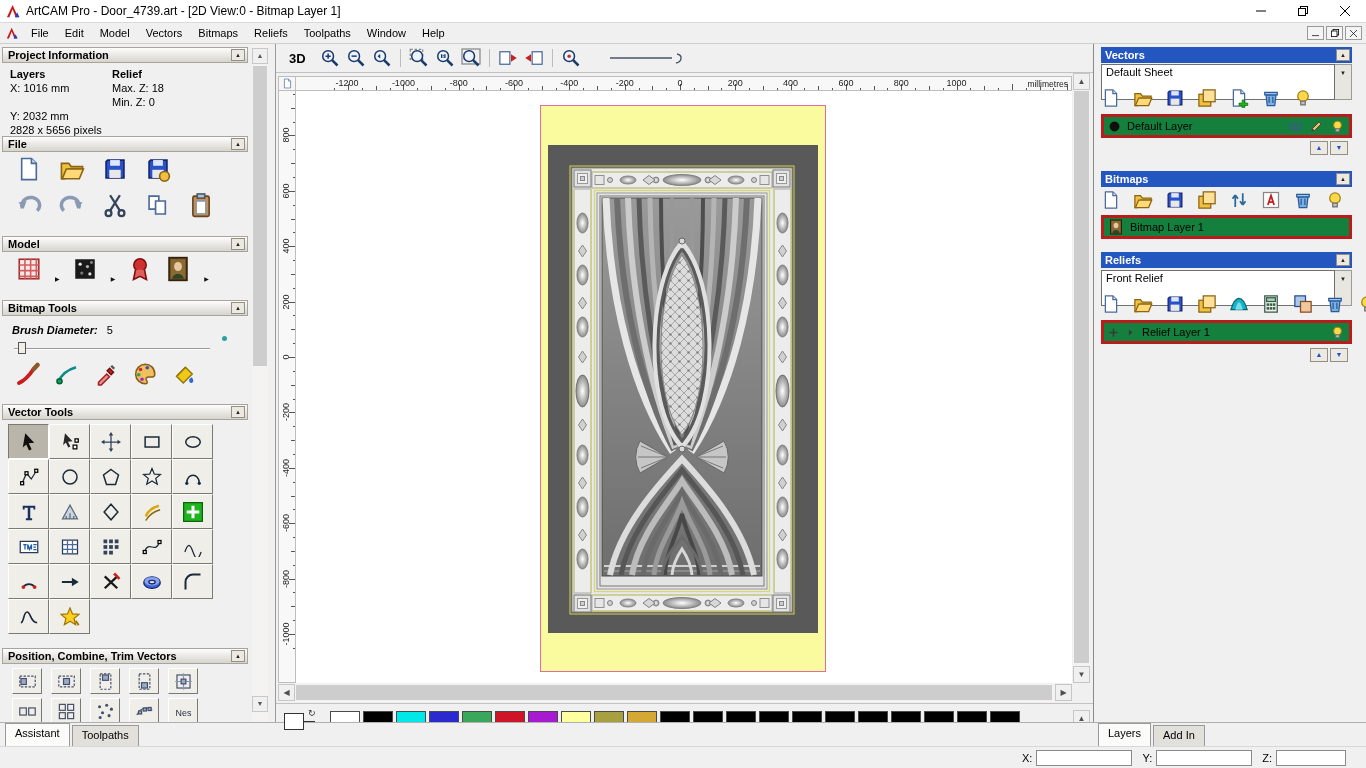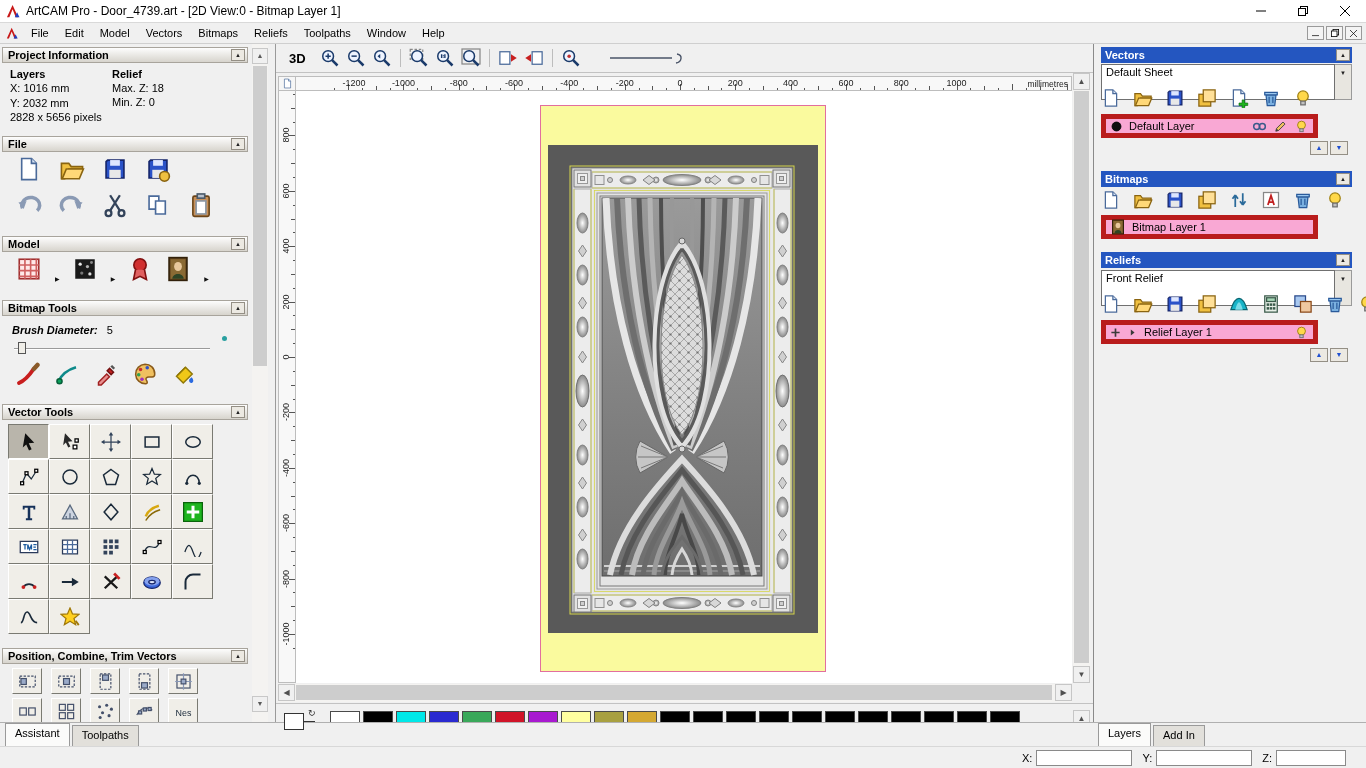--- a/index.html
+++ b/index.html
@@ -63,21 +63,21 @@
   #pal-scroll-up,#pal-scroll-down{left:1073px;width:17px;height:16px}
   
   #right-panel{left:1093px;top:44px;width:273px;height:678px;background:#f0f0f0;border-left:1px solid #8a8a8a}
   .blue-hdr{position:absolute;left:7px;width:251px;height:16px;background:#2456c0;color:#fff;font-weight:bold;font-size:11px;display:flex;align-items:center;padding:0 2px 0 4px}
   .blue-hdr .hdr-btn{color:#222}
   .combo{position:absolute;left:7px;width:251px;height:36px;display:flex}
   .combo-text{flex:1;background:#fff;border:1px solid #707070;font-size:11px;padding:1px 4px;overflow:hidden;white-space:nowrap}
   .combo-btn{width:17px;background:#e8e6e0;border:1px solid #9a9a9a;border-left:none;font-size:6px;text-align:center;line-height:16px;color:#222}
   .r-icons{position:absolute;left:7px;display:flex;align-items:center}
   .r-icons .ic{margin-right:12px}
-  .layer-row{position:absolute;left:7px;width:217px;height:24px;background:#f9a8d4;border:5px solid #b91c1c;display:flex;align-items:center;padding:0 4px;font-size:11px}
+  .layer-row{position:absolute;left:7px;width:251px;height:24px;background:#15803d;border:3px solid #b91c1c;display:flex;align-items:center;padding:0 4px;font-size:11px}
   .layer-row .lead{margin-right:6px;line-height:0}
   .layer-row .tail{margin-left:auto;display:flex;align-items:center}
   .layer-row .tail .ic{margin-left:6px}
   .ud-btn{position:absolute;width:18px;height:14px;background:#ece9e2;border:1px solid #948f85;text-align:center;font-size:7px;line-height:12px;color:#2050d0}
   
   #tabbar{left:0;top:722px;width:1366px;height:24px;background:#f0f0f0;border-top:1px solid #b0b0b0;display:flex;align-items:flex-end}
   .tab{height:21px;margin-top:3px;padding:3px 9px 0 9px;border:1px solid #9a9a9a;border-bottom:none;background:#e2e0db;font-size:11px;margin-right:2px}
   .tab.active{background:#fbfbfa;height:23px}
   #left-tabs{margin-left:5px;display:flex;align-items:flex-end}
   #right-tabs{position:absolute;left:1098px;bottom:0;display:flex;align-items:flex-end}
@@ -161,21 +161,21 @@
   </div>
 
   <div id="left-panel" class="abs">
     <div class="hdr" style="top:3px">
       <span>Project Information</span>
       <span class="hdr-btn">▲</span>
     </div>
     <div class="abs" style="left:10px;top:24px">
       <div class="info-b">Layers</div>
       <div style="margin-top:2px">X: 1016 mm</div>
-      <div style="margin-top:3px">Y: 2032 mm</div>
+      <div style="margin-top:16px">Y: 2032 mm</div>
       <div style="margin-top:2px">2828 x 5656 pixels</div>
     </div>
     <div class="abs" style="left:112px;top:24px">
       <div class="info-b">Relief</div>
       <div style="margin-top:2px">Max. Z: 18</div>
       <div style="margin-top:2px">Min. Z: 0</div>
     </div>
 
     <div class="hdr" style="top:92px">
       <span>File</span>
@@ -674,21 +674,21 @@
       <div class="htick" style="left: 646.77px; height: 2px;"></div>
       <div class="htick" style="left: 660.6px; height: 6px;"></div>
       <div class="htick" style="left: 674.43px; height: 2px;"></div>
       <div class="htick" style="left: 688.26px; height: 4px;"></div>
       <div class="htick" style="left: 702.09px; height: 2px;"></div>
       <div class="htick" style="left: 715.92px; height: 6px;"></div>
       <div class="htick" style="left: 729.75px; height: 2px;"></div>
       <div class="htick" style="left: 743.58px; height: 4px;"></div>
       <div class="htick" style="left: 757.41px; height: 2px;"></div>
       <div class="htick" style="left: 771.24px; height: 6px;"></div>
-      <span class="hlab" style="left: 43px;">-1200</span>
+      <span class="hlab" style="left: 36px;">-1200</span>
       <span class="hlab" style="left: 92.4px;">-1000</span>
       <span class="hlab" style="left: 147.72px;">-800</span>
       <span class="hlab" style="left: 203.04px;">-600</span>
       <span class="hlab" style="left: 258.36px;">-400</span>
       <span class="hlab" style="left: 313.68px;">-200</span>
       <span class="hlab" style="left: 369px;">0</span>
       <span class="hlab" style="left: 424.32px;">200</span>
       <span class="hlab" style="left: 479.64px;">400</span>
       <span class="hlab" style="left: 534.96px;">600</span>
       <span class="hlab" style="left: 590.28px;">800</span>

